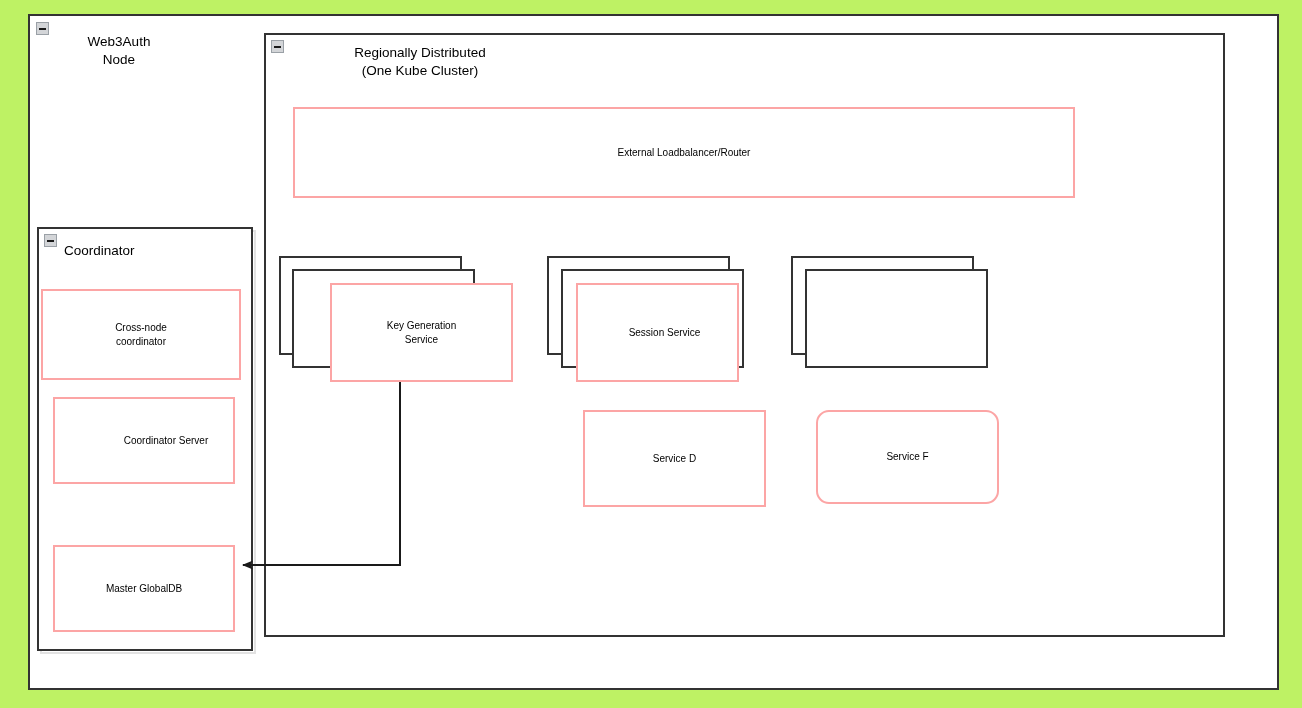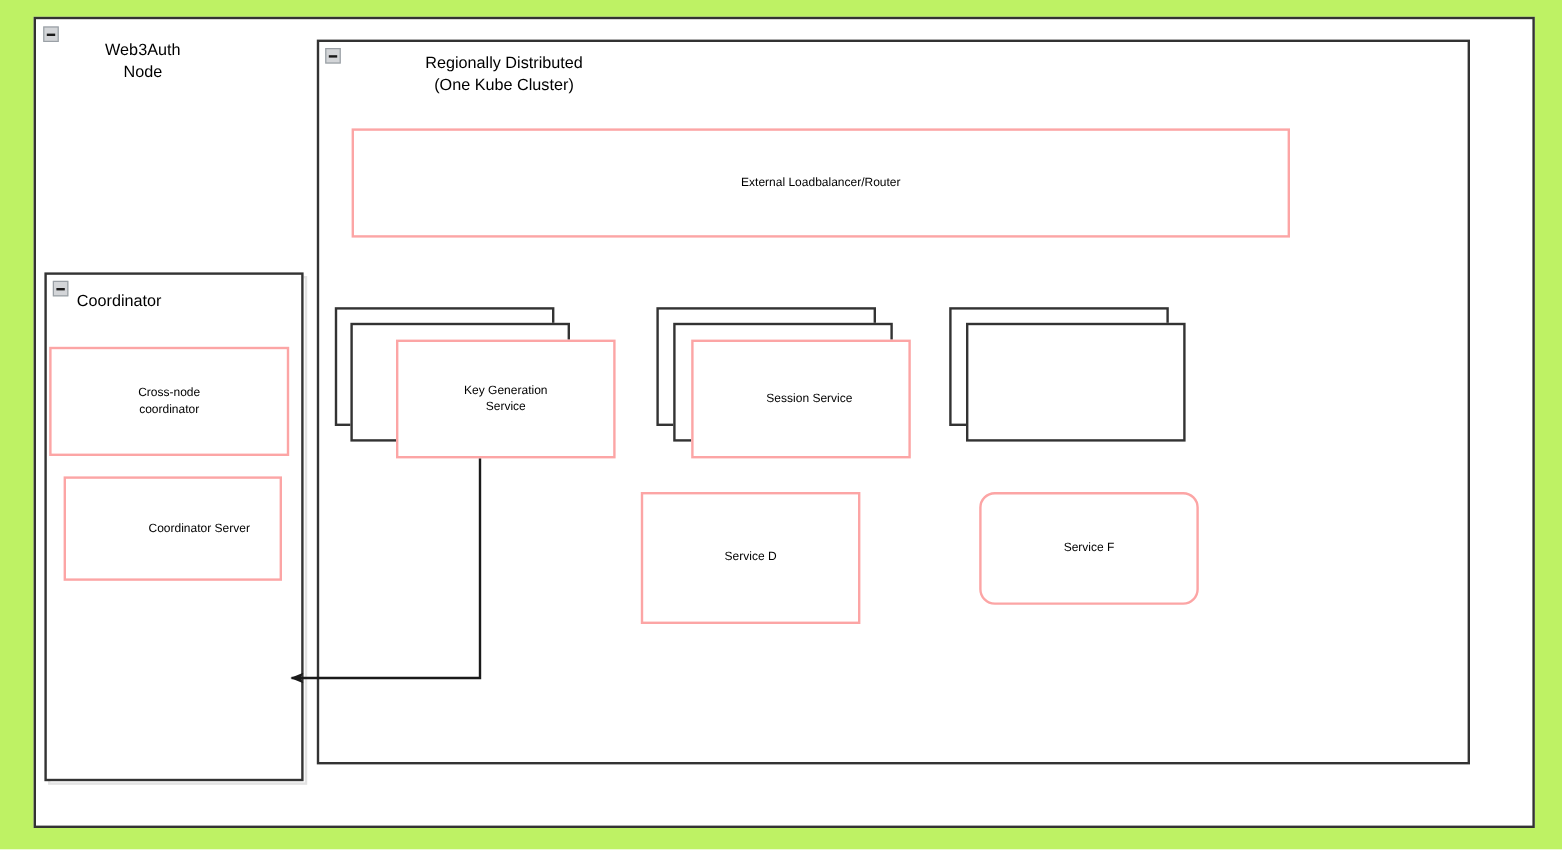--- a/index.html
+++ b/index.html
@@ -117,42 +117,43 @@
 
   <div class="abs node" style="left:293px; top:107px; width:782px; height:91px;">External Loadbalancer/Router</div>
 
   <div class="abs stack-layer" style="left:279px; top:256px; width:183px; height:99px;"></div>
   <div class="abs stack-layer" style="left:292px; top:269px; width:183px; height:99px;"></div>
   <div class="abs node" style="left:306px; top:283px; width:183px; height:99px;margin-left:24px;">Key Generation
 Service</div>
 
   <div class="abs stack-layer" style="left:547px; top:256px; width:183px; height:99px;"></div>
   <div class="abs stack-layer" style="left:561px; top:269px; width:183px; height:99px;"></div>
-  <div class="abs node" style="left:576px; top:283px; width:183px; height:99px;padding-left:14px;">Session Service</div>
+  <div class="abs node" style="left:576px; top:283px; width:163px; height:99px;padding-left:14px;">Session Service</div>
 
   <div class="abs stack-layer" style="left:791px; top:256px; width:183px; height:99px;"></div>
   <div class="abs stack-layer" style="left:805px; top:269px; width:183px; height:99px;"></div>
 
-  <div class="abs node" style="left:534px; top:410px; width:183px; height:110px;">Service D</div>
+  <div class="abs node" style="left:583px; top:410px; width:183px; height:97px;">Service D</div>
 
   <div class="abs node" style="left:816px; top:410px; width:183px; height:94px;border-radius:13px;">Service F</div>
 
   <div class="abs group-outer" style="left:40px; top:230px; width:216px; height:424px;"></div>
 
   <div class="abs group-inner" style="left:37px; top:227px; width:216px; height:424px;"></div>
 
   <div class="collapse-icon" style="left:44px; top:234px;"></div>
 
   <div class="frame-title left-align" style="left:64px; top:242px; width:170px;">Coordinator</div>
 
   <div class="abs node" style="left:41px; top:289px; width:200px; height:91px;">Cross-node
 coordinator</div>
 
   <div class="abs node" style="left:53px; top:397px; width:182px; height:87px;padding-left:44px;">Coordinator Server</div>
 
+  <div class="abs node" style="left:53px; top:545px; width:182px; height:87px;">Master GlobalDB</div>
 
   <svg class="connector" width="1302" height="708" aria-hidden="true">
     <defs>
       <marker id="arrowhead" markerWidth="11" markerHeight="9" refX="10" refY="4.5" orient="auto" markerUnits="userSpaceOnUse">
         <path d="M0,0 L11,4.5 L0,9 L2.6,4.5 Z" fill="#1a1a1a"></path>
       </marker>
     </defs>
     <path d="M400,382 L400,565 L243,565" fill="none" stroke="#1a1a1a" stroke-width="2" marker-end="url(#arrowhead)"></path>
   </svg>
 

